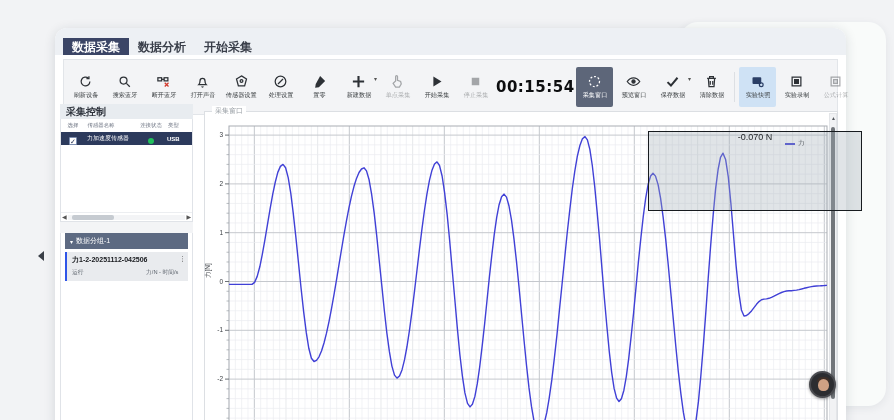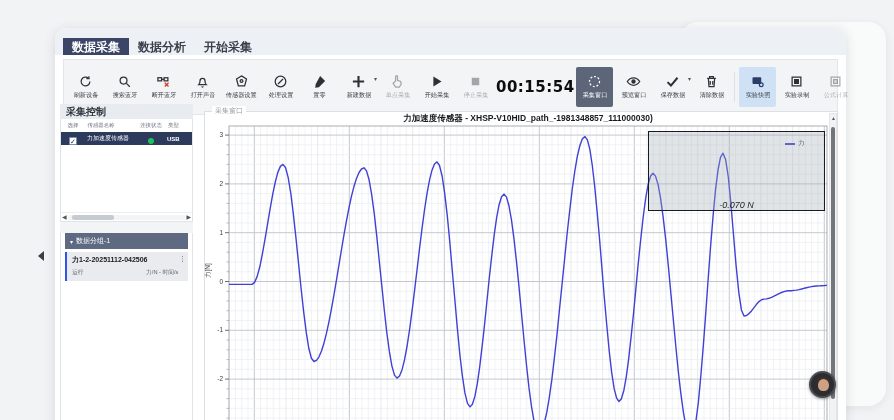--- a/index.html
+++ b/index.html
@@ -67,21 +67,21 @@
 
   
   .chart-frame { position:absolute; left:204px; top:111px; width:634px; height:320px; border:1px solid #dcdfe3; background:#fff; }
   .frame-label { position:absolute; left:212px; top:106px; background:#fff; padding:0 3px; font-size:7px; color:#9aa0a6; }
   .chart-title { position:absolute; left:229px; top:113px; width:598px; text-align:center; font-size:8.5px; font-weight:bold; color:#17191c; white-space:nowrap; }
   .ylab { position:absolute; left:204px; top:278px; font-size:6.5px; color:#45494e; transform:rotate(-90deg); transform-origin:left top; }
   #plot-svg { position:absolute; left:196px; top:110px; }
   .legend { position:absolute; left:785px; top:139px; display:flex; align-items:center; gap:3px; }
   .legend .lline { width:10px; height:2px; }
   .legend .ltext { font-size:6.5px; color:#23262b; }
-  .annotation-box { position:absolute; left:648px; top:131px; width:177px; height:80px; background:rgba(160,172,182,.33); border:1.5px solid #171b1f; display:flex; align-items:flex-end; justify-content:center; z-index:5;font-style:italic; }
+  .annotation-box { position:absolute; left:648px; top:131px; width:214px; height:80px; background:rgba(160,172,182,.33); border:1.5px solid #171b1f; display:flex; align-items:flex-start; justify-content:center; z-index:5; }
   .annotation-box span { font-size:9px; color:#1d2024; }
 
   
   .vscroll { position:absolute; left:829px; top:113px; width:8px; height:315px; background:#f1f2f4; border:1px solid #e3e5e8; }
   .vscroll .up { position:absolute; left:1px; top:1px; font-size:5px; color:#55595e; }
   .vscroll .vthumb { position:absolute; left:1px; top:13px; width:4px; height:272px; background:#72767b; border-radius:2px; }
 
   
   .avatar-btn { position:absolute; left:809px; top:371px; width:27px; height:27px; border-radius:50%; background:#2c2d31; border:2px solid #4a4b50; z-index:9; overflow:hidden; box-shadow:0 1px 3px rgba(0,0,0,.4); }
   .avatar-btn .face { position:absolute; left:7px; top:6px; width:11px; height:12px; border-radius:50% 50% 45% 45%; background:#cfa184; }
@@ -484,21 +484,20 @@
       <line x1="30.5" y1="259.34000000000003" x2="33" y2="259.34000000000003" stroke="#9aa0a6" stroke-width="0.7"></line>
       <line x1="30.5" y1="278.86" x2="33" y2="278.86" stroke="#9aa0a6" stroke-width="0.7"></line>
       <line x1="30.5" y1="288.62" x2="33" y2="288.62" stroke="#9aa0a6" stroke-width="0.7"></line>
       <line x1="30.5" y1="298.38" x2="33" y2="298.38" stroke="#9aa0a6" stroke-width="0.7"></line>
       <line x1="30.5" y1="308.14" x2="33" y2="308.14" stroke="#9aa0a6" stroke-width="0.7"></line>
       <clipPath id="pc">
         <rect x="33" y="16" width="598" height="302"></rect>
       </clipPath>
       <path d="M33.0 174.4 L35.6 174.4 L38.1 174.4 L40.7 174.4 L43.2 174.4 L45.8 174.4 L48.3 174.4 L50.9 174.4 L53.4 174.4 L56.0 174.4 L58.6 172.4 L61.2 166.4 L63.8 156.8 L66.3 144.4 L68.9 129.9 L71.5 114.4 L74.1 98.9 L76.7 84.4 L79.3 72.0 L81.8 62.4 L84.4 56.4 L87.0 54.4 L89.6 57.7 L92.2 67.6 L94.8 83.3 L97.3 103.7 L99.9 127.4 L102.5 153.0 L105.1 178.5 L107.7 202.2 L110.3 222.7 L112.8 238.3 L115.4 248.2 L118.0 251.5 L120.5 250.3 L123.0 246.8 L125.5 241.0 L128.0 233.0 L130.5 223.2 L133.0 211.6 L135.5 198.6 L138.0 184.6 L140.5 169.8 L143.0 154.7 L145.5 139.5 L148.0 124.7 L150.5 110.7 L153.0 97.7 L155.5 86.2 L158.0 76.3 L160.5 68.4 L163.0 62.5 L165.5 59.0 L168.0 57.8 L170.5 60.9 L173.1 69.8 L175.6 84.2 L178.2 103.2 L180.7 125.7 L183.2 150.3 L185.8 175.6 L188.3 200.3 L190.8 222.7 L193.4 241.7 L195.9 256.1 L198.5 265.1 L201.0 268.1 L203.5 266.0 L206.0 259.9 L208.5 249.9 L211.0 236.5 L213.5 220.1 L216.0 201.4 L218.5 181.1 L221.0 160.0 L223.5 138.9 L226.0 118.7 L228.5 100.0 L231.0 83.6 L233.5 70.2 L236.0 60.2 L238.5 54.0 L241.0 51.9 L243.5 55.5 L246.1 66.0 L248.6 82.7 L251.2 104.8 L253.7 131.0 L256.2 159.7 L258.8 189.2 L261.3 217.9 L263.8 244.0 L266.4 266.1 L268.9 282.9 L271.5 293.4 L274.0 296.9 L276.4 294.2 L278.9 286.4 L281.3 273.7 L283.7 256.9 L286.1 236.7 L288.6 214.2 L291.0 190.5 L293.4 166.9 L295.9 144.4 L298.3 124.2 L300.7 107.4 L303.1 94.7 L305.6 86.8 L308.0 84.1 L310.5 87.1 L313.0 96.0 L315.5 110.2 L318.0 129.1 L320.5 151.7 L323.0 176.9 L325.5 203.5 L328.0 230.0 L330.5 255.2 L333.0 277.9 L335.5 296.7 L338.0 311.0 L340.5 319.8 L343.0 322.8 L345.6 320.5 L348.1 313.8 L350.7 302.9 L353.2 288.1 L355.8 269.9 L358.3 248.7 L360.9 225.3 L363.4 200.4 L366.0 174.7 L368.6 149.0 L371.1 124.0 L373.7 100.6 L376.2 79.5 L378.8 61.2 L381.3 46.4 L383.9 35.5 L386.4 28.8 L389.0 26.6 L391.4 29.9 L393.9 39.7 L396.3 55.5 L398.7 76.4 L401.1 101.6 L403.6 129.6 L406.0 159.1 L408.4 188.5 L410.9 216.5 L413.3 241.7 L415.7 262.6 L418.1 278.4 L420.6 288.2 L423.0 291.5 L425.4 288.7 L427.9 280.2 L430.3 266.6 L432.7 248.6 L435.1 226.9 L437.6 202.8 L440.0 177.4 L442.4 151.9 L444.9 127.8 L447.3 106.2 L449.7 88.1 L452.1 74.5 L454.6 66.0 L457.0 63.2 L459.5 66.1 L462.1 74.6 L464.6 88.4 L467.1 106.9 L469.7 129.3 L472.2 154.5 L474.7 181.6 L477.3 209.2 L479.8 236.3 L482.3 261.5 L484.9 283.9 L487.4 302.4 L489.9 316.2 L492.5 324.8 L495.0 327.7 L497.5 323.5 L499.9 311.4 L502.4 291.9 L504.8 266.2 L507.3 235.9 L509.8 202.6 L512.2 168.3 L514.7 135.0 L517.2 104.6 L519.6 78.9 L522.1 59.5 L524.5 47.3 L527.0 43.2 L529.6 49.4 L532.3 67.0 L534.9 93.5 L537.5 124.7 L540.1 155.8 L542.8 182.3 L545.4 199.9 L548.0 206.1 L550.5 205.5 L553.0 203.6 L555.5 200.9 L558.0 197.6 L560.5 194.3 L563.0 191.6 L565.5 189.7 L568.0 189.1 L570.5 188.9 L573.0 188.3 L575.5 187.4 L578.0 186.2 L580.5 184.9 L583.0 183.6 L585.5 182.5 L588.0 181.6 L590.5 181.0 L593.0 180.8 L595.5 180.7 L598.0 180.4 L600.5 180.1 L603.0 179.6 L605.5 179.0 L608.0 178.3 L610.5 177.7 L613.0 177.1 L615.5 176.6 L618.0 176.2 L620.5 176.0 L623.0 175.9 L624.0 175.9 L625.0 175.8 L626.0 175.7 L627.0 175.6 L628.0 175.6 L629.0 175.5 L630.0 175.4 L631.0 175.4" fill="none" stroke="#4040d6" stroke-width="1.4" stroke-linejoin="round" clip-path="url(#pc)"></path>
     </svg>
-  <div class="chart-title">力加速度传感器 - XHSP-V10HID_path_-1981348857_111000030)</div>
   <div class="ylab">力[N]</div>
   <div class="legend">
     <span class="lline" id="legend-line" style="background: rgb(64, 64, 214);"></span>
     <span class="ltext">力</span>
   </div>
   <div class="annotation-box">
     <span>-0.070 N</span>
   </div>
 
   <div class="vscroll">

